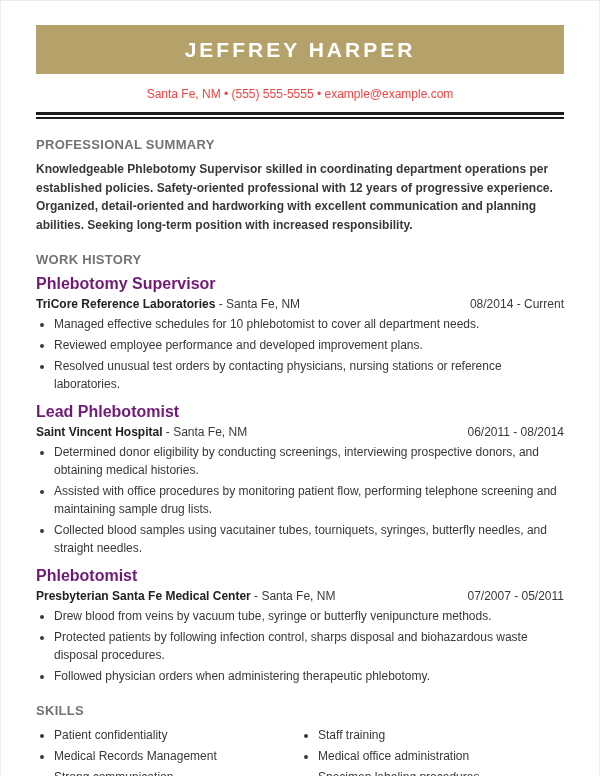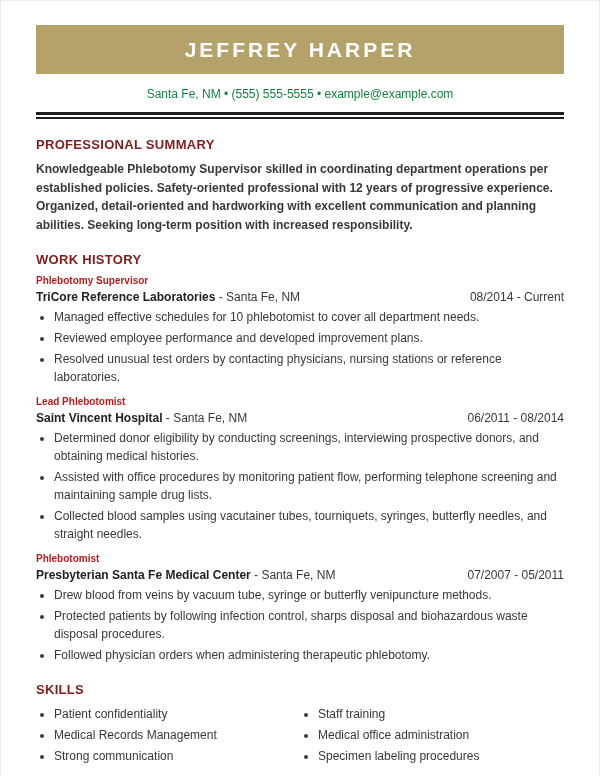--- a/index.html
+++ b/index.html
@@ -34,35 +34,35 @@
   }
   .double-rule {
     border-top: 3px solid #1d1d1d;
     border-bottom: 2px solid #1d1d1d;
     height: 7px;
     margin-bottom: 4px;
   }
   .section-heading {
     font-size: 13px;
     font-weight: bold;
-    color: #7f1d1d;
+    color: #737373;
     letter-spacing: 0.3px;
     margin-top: 18px;
     margin-bottom: 8px;
   }
   .summary-text {
     font-size: 12px;
     line-height: 1.55;
     font-weight: bold;
   }
   .job { margin-bottom: 10px; }
   .job-title {
-    font-size: 10px;
+    font-size: 16px;
     font-weight: bold;
-    color: #b91c1c;
+    color: #701a75;
     margin-bottom: 4px;
   }
   .job-meta {
     display: flex;
     justify-content: space-between;
     align-items: baseline;
     font-size: 12px;
     margin-bottom: 4px;
   }
   .job-company { font-weight: bold; color: #222222; margin-top: 38px; }
@@ -82,21 +82,21 @@
 </style>
 </head>
 <body>
 
 <div class="page">
 
   <div class="header-band" style="background: rgb(181, 162, 107);">
     <h1>JEFFREY HARPER</h1>
   </div>
 
-  <div class="contact-line" style="color: #15803d;">Santa Fe, NM • (555) 555-5555 • example@example.com</div>
+  <div class="contact-line" style="color: #ef4444;">Santa Fe, NM • (555) 555-5555 • example@example.com</div>
 
   <div class="double-rule"></div>
 
   <div class="section-heading">PROFESSIONAL SUMMARY</div>
   <p class="summary-text">Knowledgeable Phlebotomy Supervisor skilled in coordinating department operations per established policies. Safety-oriented professional with 12 years of progressive experience. Organized, detail-oriented and hardworking with excellent communication and planning abilities. Seeking long-term position with increased responsibility.</p>
 
   <div class="section-heading">WORK HISTORY</div>
 
   <div class="job">
     <div class="job-title">Phlebotomy Supervisor</div>

